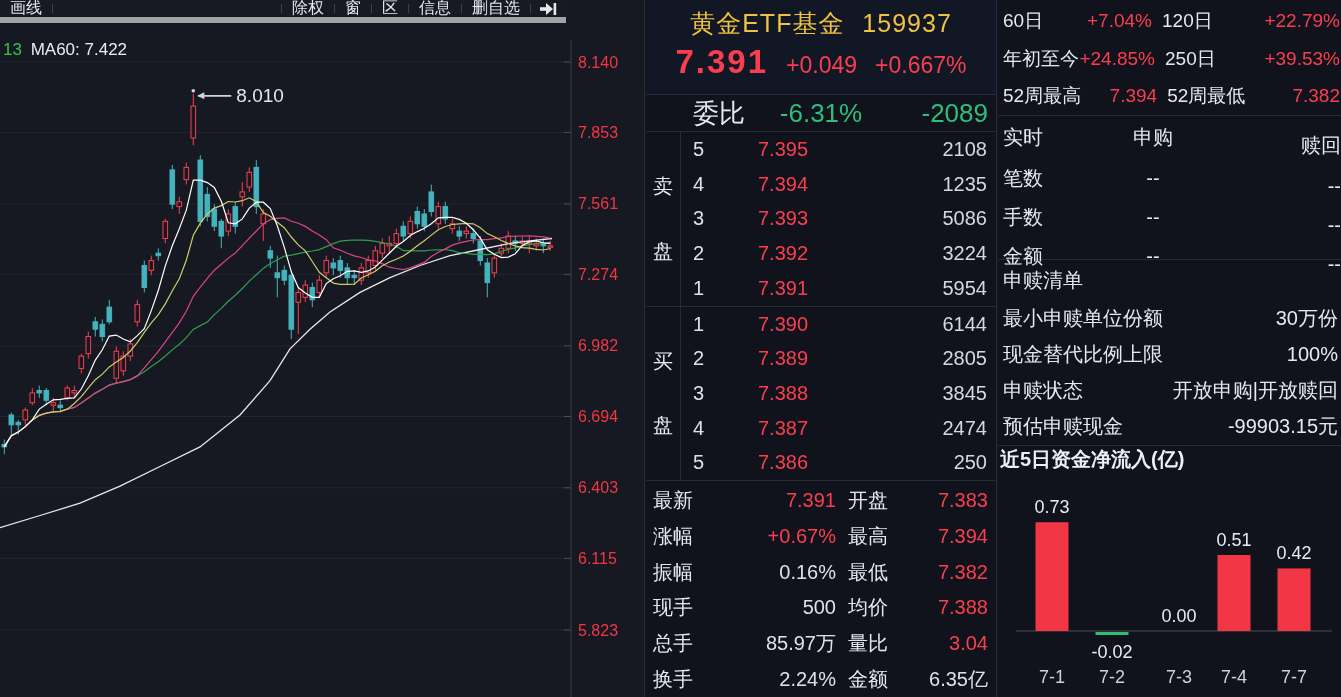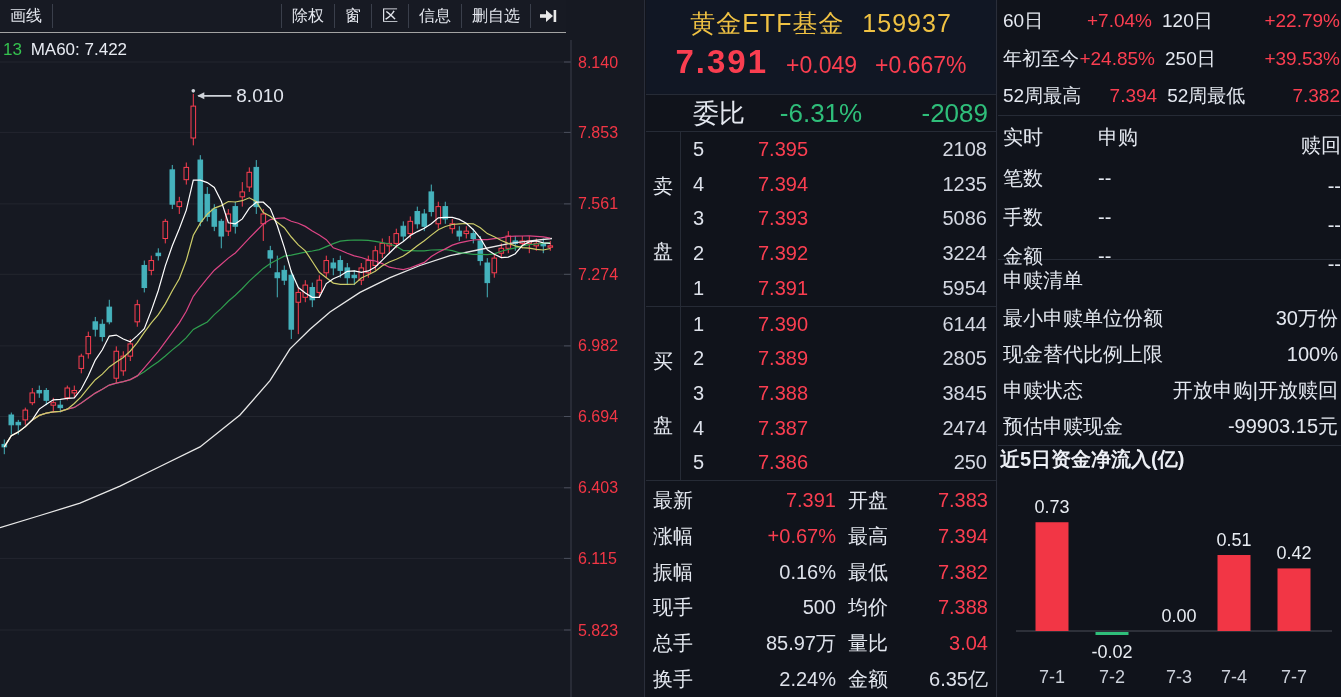--- a/index.html
+++ b/index.html
@@ -2,21 +2,21 @@
 <html><head>
 <meta charset="utf-8">
 <style>
   html,body{margin:0;padding:0;background:#0b0d13;}
   *{box-sizing:border-box;font-family:"Liberation Sans","DejaVu Sans",sans-serif;}
   .app{position:relative;width:1341px;height:697px;background:#11141c;overflow:hidden;color:#dfe3ec;}
 
   
   .chart-panel{position:absolute;left:0;top:0;width:645px;height:697px;background:#161922;border-right:1px solid #2a2e3a;}
   .kline-svg{position:absolute;left:0;top:0;}
-  .toolbar{position:absolute;left:0;top:0;width:566px;height:33px;background:#171a23;border-bottom:1px solid #a3a3a3;display:flex;align-items:stretch;z-index:5;}
+  .toolbar{position:absolute;left:0;top:0;width:566px;height:23px;background:#171a23;border-bottom:6px solid #a3a3a3;display:flex;align-items:stretch;z-index:5;}
   .tb-btn{display:flex;align-items:center;padding:0 10px;font-size:16px;color:#e4e7ee;cursor:pointer;white-space:nowrap;}
   .tb-sep{width:1px;background:#3a3f4b;margin:4px 0;}
   .tb-spacer{flex:1;}
   .tb-icon{display:flex;align-items:center;padding:0 9px;}
   .legend{position:absolute;left:3px;top:40px;font-size:17px;z-index:4;}
   .legend .pfx{color:#35c24f;}
   .legend .txt{color:#e8ebf2;margin-left:4px;}
 
   
   .mid-panel{position:absolute;left:646px;top:0;width:351px;height:697px;background:#10131b;border-right:1px solid #2a2e3a;}
@@ -47,21 +47,21 @@
   .right-panel{position:absolute;left:998px;top:0;width:343px;height:697px;background:#10131b;}
   .perf{height:116px;border-bottom:1px solid #262b36;display:flex;flex-direction:column;padding-top:2px;}
   .pf-row{flex:1;display:flex;align-items:center;font-size:19px;}
   .pf-l{padding-left:5px;min-width:78px;color:#e4e8f0;white-space:nowrap;}
   .pf-v{width:76px;text-align:right;white-space:nowrap;}
   .pf-l2{padding-left:10px;min-width:64px;color:#e4e8f0;white-space:nowrap;}
   .pf-v2{flex:1;text-align:right;padding-right:1px;white-space:nowrap;}
   .rt{height:144px;border-bottom:1px solid #262b36;display:flex;flex-direction:column;font-size:20px;}
   .rt-row{flex:1;display:flex;align-items:center;}
   .rt-a{padding-left:5px;width:100px;color:#e4e8f0;}
-  .rt-b{width:110px;text-align:left;color:#e4e8f0;}
+  .rt-b{width:110px;text-align:center;color:#e4e8f0;}
   .rt-c{flex:1;text-align:right;padding-right:0;color:#e4e8f0;margin-top:16px;}
   .subs{height:186px;border-bottom:1px solid #262b36;display:flex;flex-direction:column;font-size:20px;}
   .subs-title{height:40px;display:flex;align-items:center;padding-left:5px;color:#e4e8f0;}
   .subs-row{flex:1;display:flex;align-items:center;}
   .subs-l{padding-left:5px;color:#e4e8f0;white-space:nowrap;}
   .subs-v{flex:1;text-align:right;padding-right:3px;color:#e4e8f0;white-space:nowrap;}
   .flow-title{height:27px;display:flex;align-items:center;padding-left:2px;font-size:20px;font-weight:bold;color:#eceff5;}
   .flow-chart{position:absolute;left:0;top:474px;}
 
   .t-up{color:#fa3e50;}

